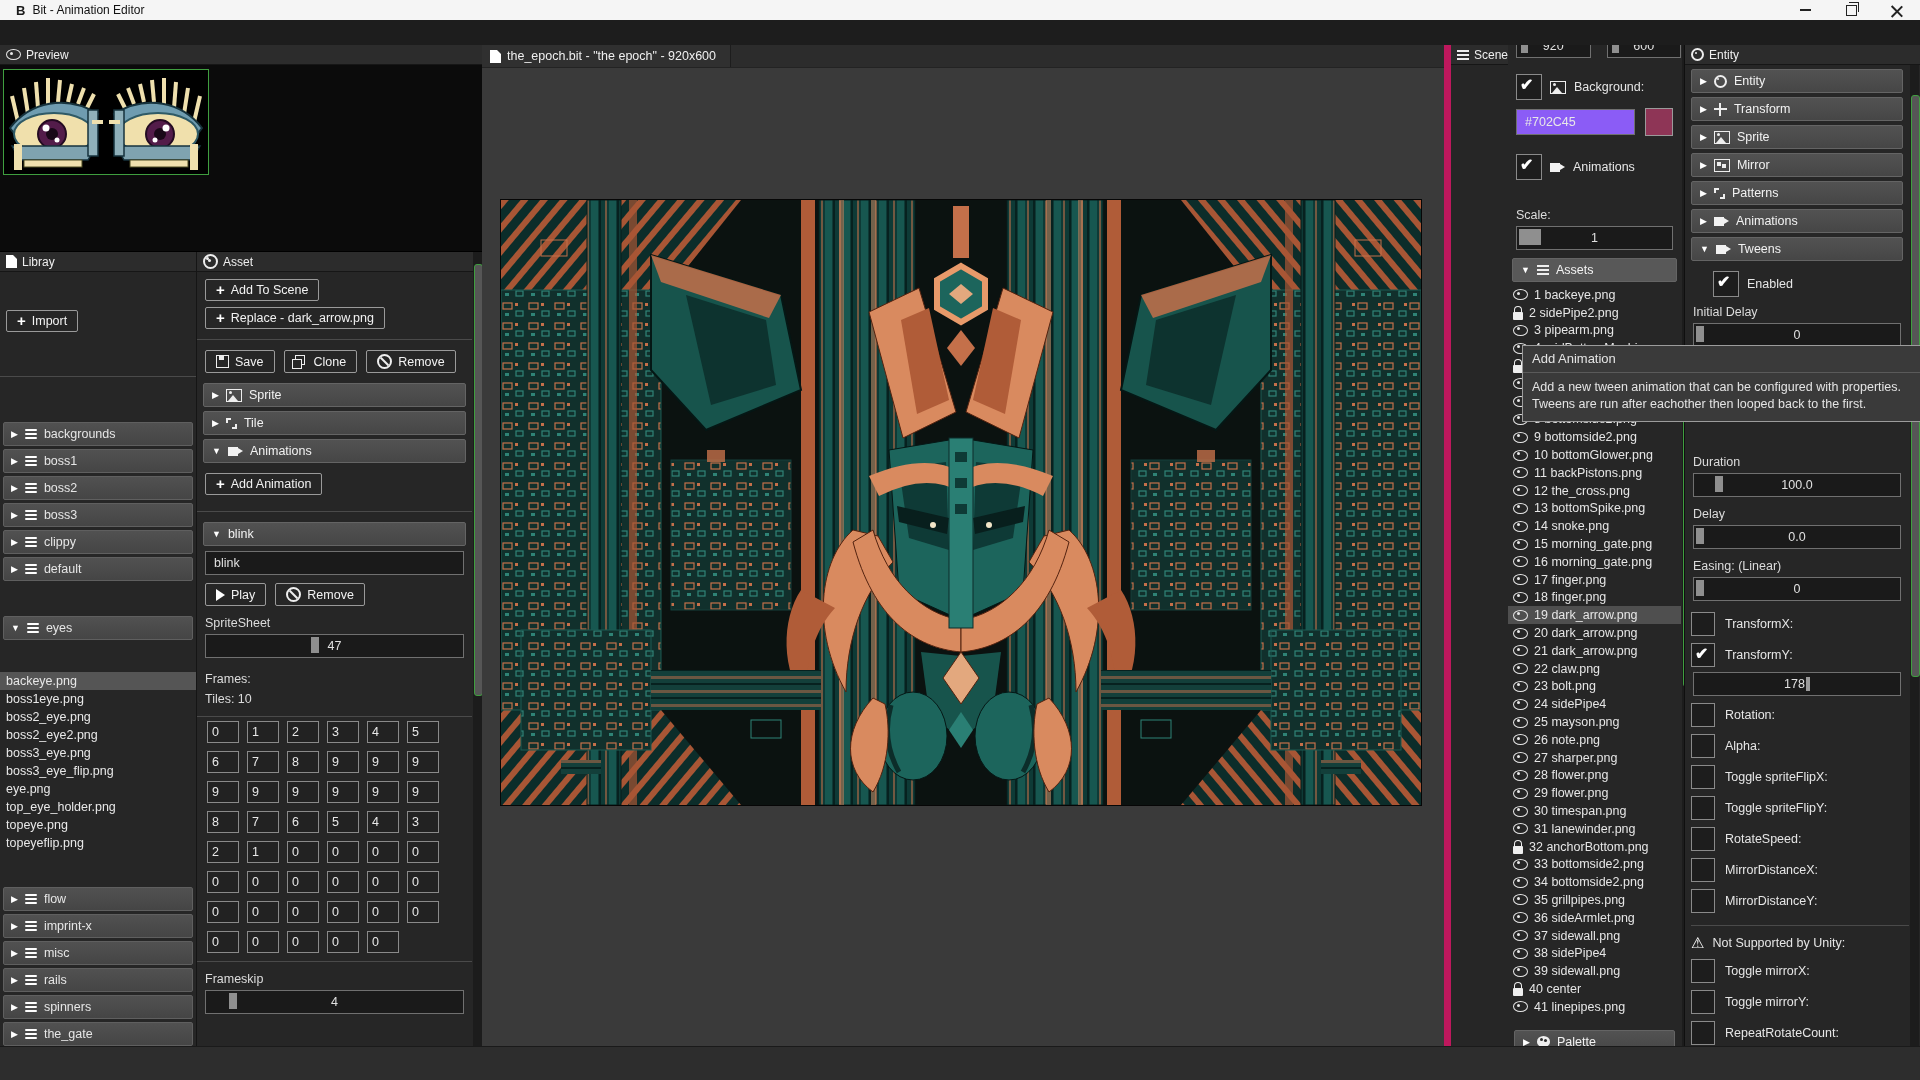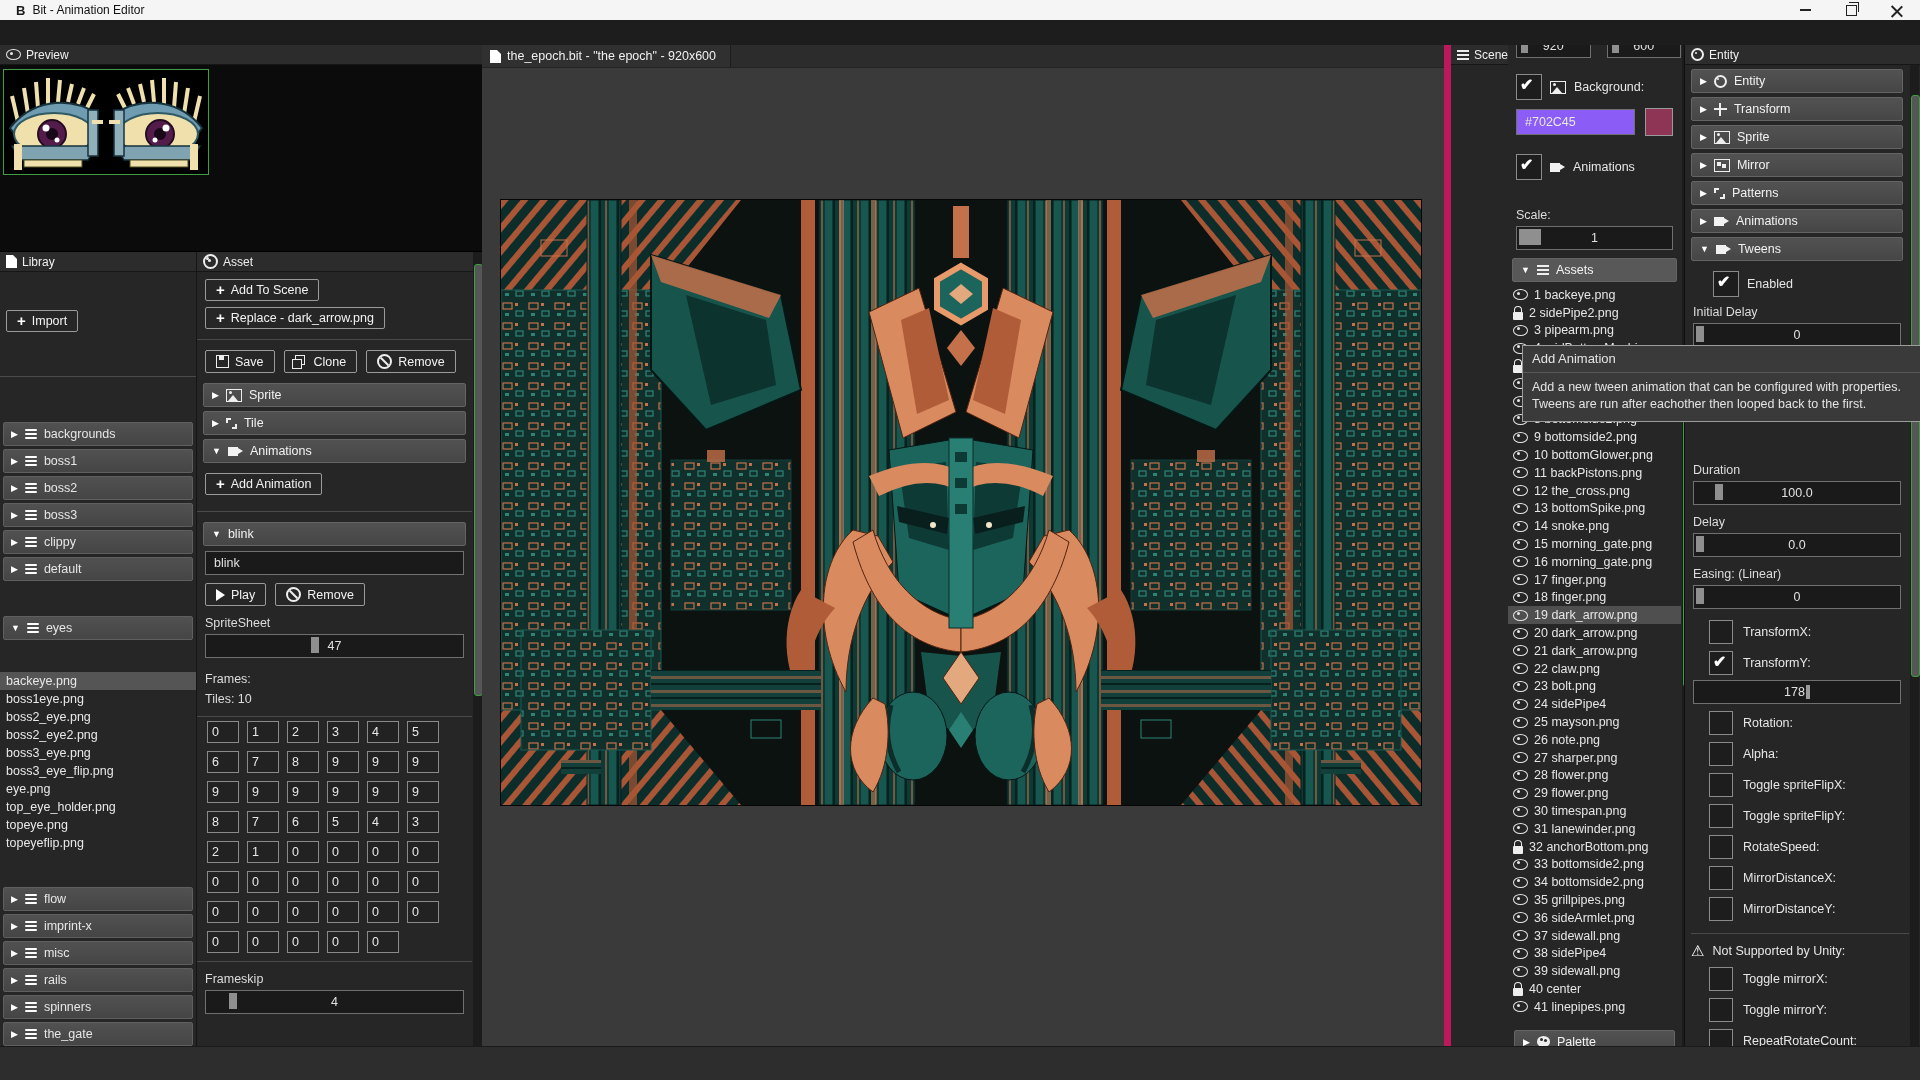--- a/index.html
+++ b/index.html
@@ -124,21 +124,21 @@
             padding-left:8px;color:#e8e8e8;}
   .swatch{width:26px;height:26px;border:1px solid #9a9a9a;}
   .srow{height:17.8px;display:flex;align-items:center;gap:6px;padding-left:5px;font-size:12.5px;flex:none;}
   .srow.selected{background:#4f4f4f;}
   
   .entitypanel{position:absolute;left:1684px;top:45px;width:236px;height:1001px;background:#262626;
                border-left:1px solid #0f0f0f;display:flex;flex-direction:column;overflow:hidden;}
   .entitybody{flex:1;display:flex;flex-direction:column;overflow:hidden;padding-right:12px;position:relative;}
   .orangebtn{display:inline-flex;align-items:center;gap:7px;background:#f07b22;border:1px solid #ffb066;border-radius:2px;
              padding:4px 11px;color:#fff;font-size:12.5px;margin:8px 0 0 8px;align-self:flex-start;}
-  .proprow{display:flex;align-items:center;gap:10px;margin:7px 0 0 24px;}
+  .proprow{display:flex;align-items:center;gap:10px;margin:7px 0 0 6px;}
   .proprow .cbox{width:22px;height:22px;}
   .propinput{position:relative;height:22px;background:#1a1a1a;border:1px solid #707070;margin:5px 8px 0 8px;
              display:flex;align-items:center;justify-content:center;color:#e0e0e0;}
   .nsrow{display:flex;align-items:center;gap:8px;margin:12px 0 2px 6px;border-top:1px solid #4a4a4a;padding-top:10px;}
   
   .tooltip{position:absolute;left:1522px;top:345px;width:398px;background:#3a3a3a;border:1px solid #9c9c9c;
            z-index:50;color:#e4e4e4;}
   .tooltip .tt-title{padding:5px 9px 6px 9px;font-size:13px;border-bottom:1px solid #5a5a5a;}
   .tooltip .tt-body{padding:6px 9px 8px 9px;font-size:12.5px;line-height:1.35;}
   
@@ -901,21 +901,21 @@
       <div class="lbl" style="margin-top:8px;">Initial Delay</div>
       <div class="slider">
         <span class="handle" style="left:2px;"></span>
         <span>0</span>
       </div>
       <span class="orangebtn">
         <span class="plus">+</span>
         <span>Add Animation</span>
       </span>
       <div style="height:72px;flex:none;"></div>
-      <div class="lbl" style="margin-top:12px;">Duration</div>
+      <div class="lbl" style="margin-top:4px;">Duration</div>
       <div class="slider">
         <span class="handle" style="left:10%;"></span>
         <span>100.0</span>
       </div>
       <div class="lbl">Delay</div>
       <div class="slider">
         <span class="handle" style="left:2px;"></span>
         <span>0.0</span>
       </div>
       <div class="lbl">Easing: (Linear)</div>

